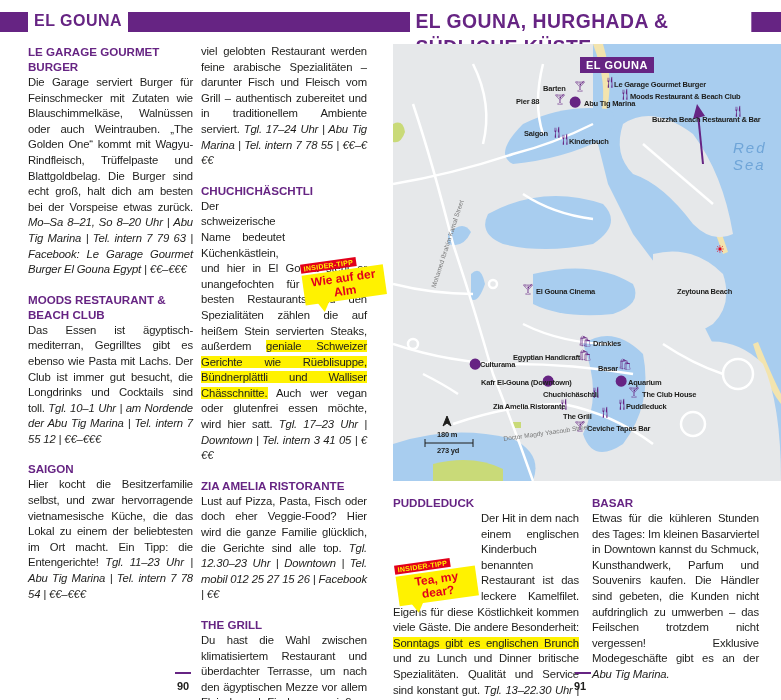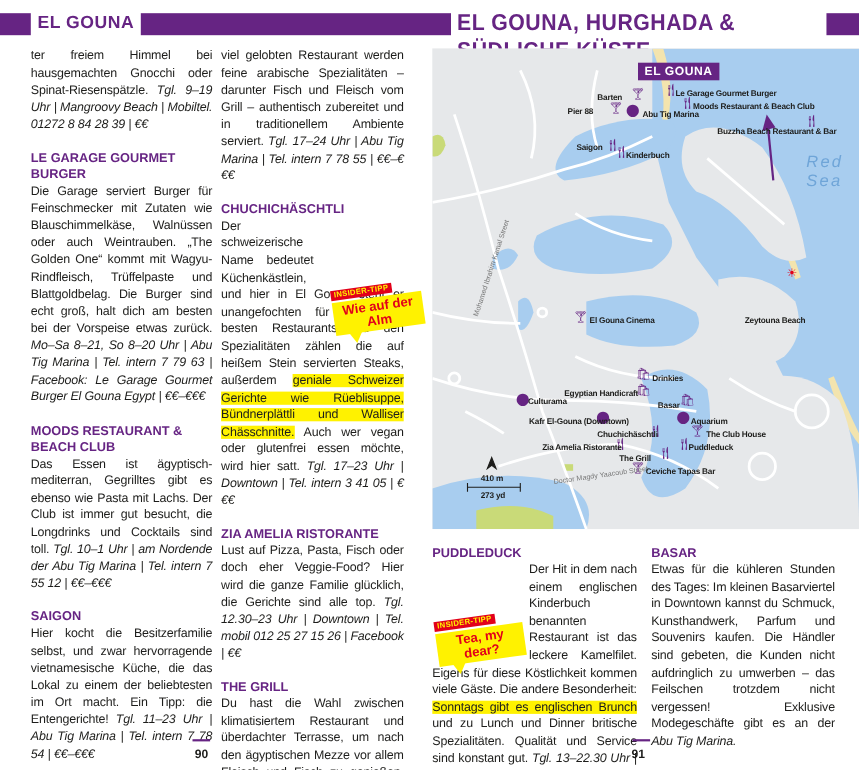--- a/index.html
+++ b/index.html
@@ -46,24 +46,20 @@
 </style>
 </head>
 <body>
 
 <div class="bar" style="left:0; width:390px;"></div>
 <div class="bar" style="left:390px; width:391px;"></div>
 <div class="hdr-title" id="hdr-left">EL GOUNA</div>
 <div class="hdr-title" id="hdr-right">EL GOUNA, HURGHADA &amp; SÜDLICHE KÜSTE</div>
 
 <div class="col" id="col1">
-  <div class="entry">
-    <span>ter freiem Himmel bei hausgemachten Gnocchi oder Spinat-Riesenspätzle.</span>
-    <span class="info">Tgl. 9–19 Uhr | Mangroovy Beach | Mobiltel. 01272 8 84 28 39 | €€</span>
-  </div>
   <div class="entry">
     <h3>LE GARAGE GOURMET BURGER</h3>
     <span>Die Garage serviert Burger für Feinschmecker mit Zutaten wie Blauschimmelkäse, Walnüssen oder auch Weintrauben. „The Golden One“ kommt mit Wagyu-Rindfleisch, Trüffelpaste und Blattgoldbelag. Die Burger sind echt groß, halt dich am besten bei der Vorspeise etwas zurück.</span>
     <span class="info">Mo–Sa 8–21, So 8–20 Uhr | Abu Tig Marina | Tel. intern 7 79 63 | Facebook: Le Garage Gourmet Burger El Gouna Egypt | €€–€€€</span>
   </div>
   <div class="entry">
     <h3>MOODS RESTAURANT &amp; BEACH CLUB</h3>
     <span>Das Essen ist ägyptisch-mediterran, Gegrilltes gibt es ebenso wie Pasta mit Lachs. Der Club ist immer gut besucht, die Longdrinks und Cocktails sind toll.</span>
     <span class="info">Tgl. 10–1 Uhr | am Nordende der Abu Tig Marina | Tel. intern 7 55 12 | €€–€€€</span>
   </div>
@@ -162,21 +158,21 @@
       <path d="M50 382 L54 372 L58 382 L54 379 Z"></path>
     </g>
 
     <path d="M310 120 L305 70" stroke="#662483" stroke-width="2" fill="none"></path>
     <path d="M300 75 L304 60 L312 72 Z" fill="#662483"></path>
   </svg>
 
   <div class="sea" style="left:340px; top:95px; width:40px;">Red Sea</div>
   <div class="street" style="left:40px; top:240px; transform: rotate(-72deg); transform-origin:left;">Mohamed Ibrahim Kamal Street</div>
   <div class="street" style="left:110px; top:385px; transform: rotate(-8deg);">Doctor Magdy Yaacoub Street</div>
-  <div class="lbl" style="left:44px; top:386px;">410 m</div>
+  <div class="lbl" style="left:44px; top:386px;">180 m</div>
   <div class="lbl" style="left:44px; top:402px;">273 yd</div>
 
   <span class="poi" style="left:180px; top:37px;">🍸︎</span>
   <div class="lbl" style="left:150px; top:40px;">Barten</div>
   <span class="poi" style="left:210px; top:33px;">🍴︎</span>
   <div class="lbl" style="left:221px; top:36px;">Le Garage Gourmet Burger</div>
   <span class="poi" style="left:225px; top:45px;">🍴︎</span>
   <div class="lbl" style="left:237px; top:48px;">Moods Restaurant &amp; Beach Club</div>
   <span class="poi" style="left:160px; top:50px;">🍸︎</span>
   <div class="lbl" style="left:123px; top:53px;">Pier 88</div>

